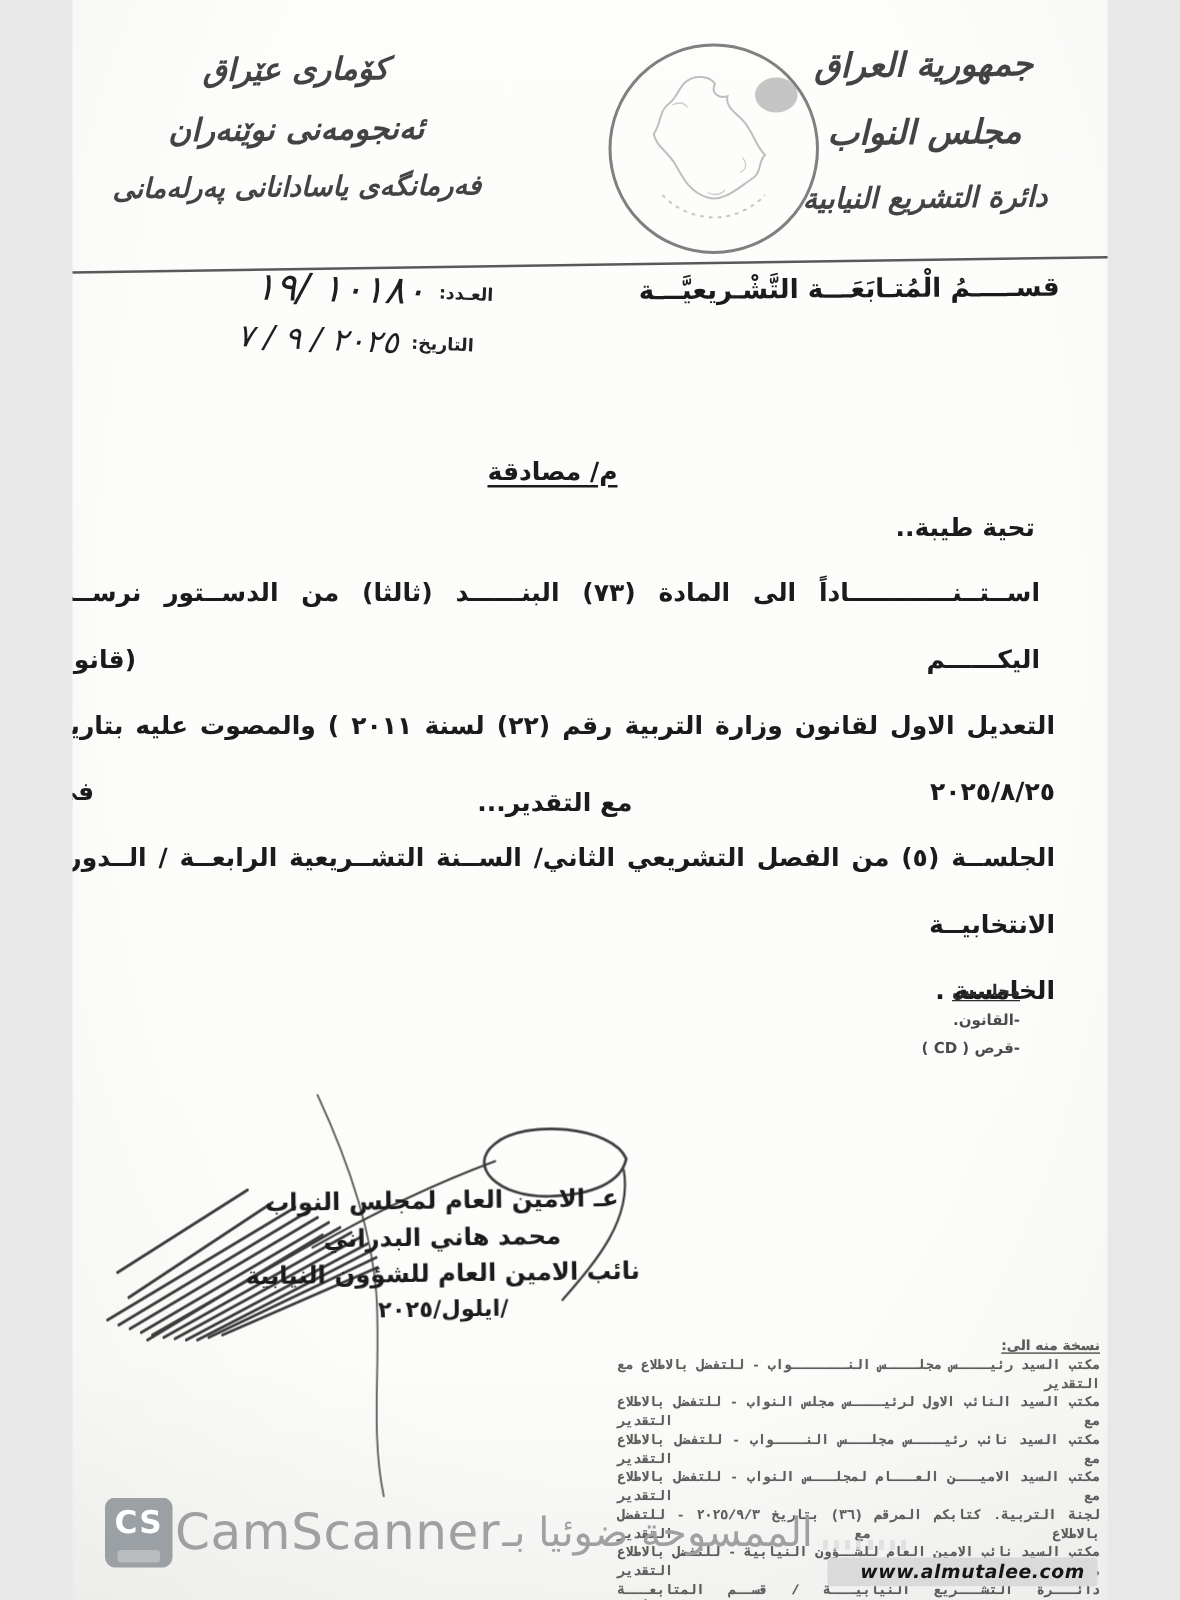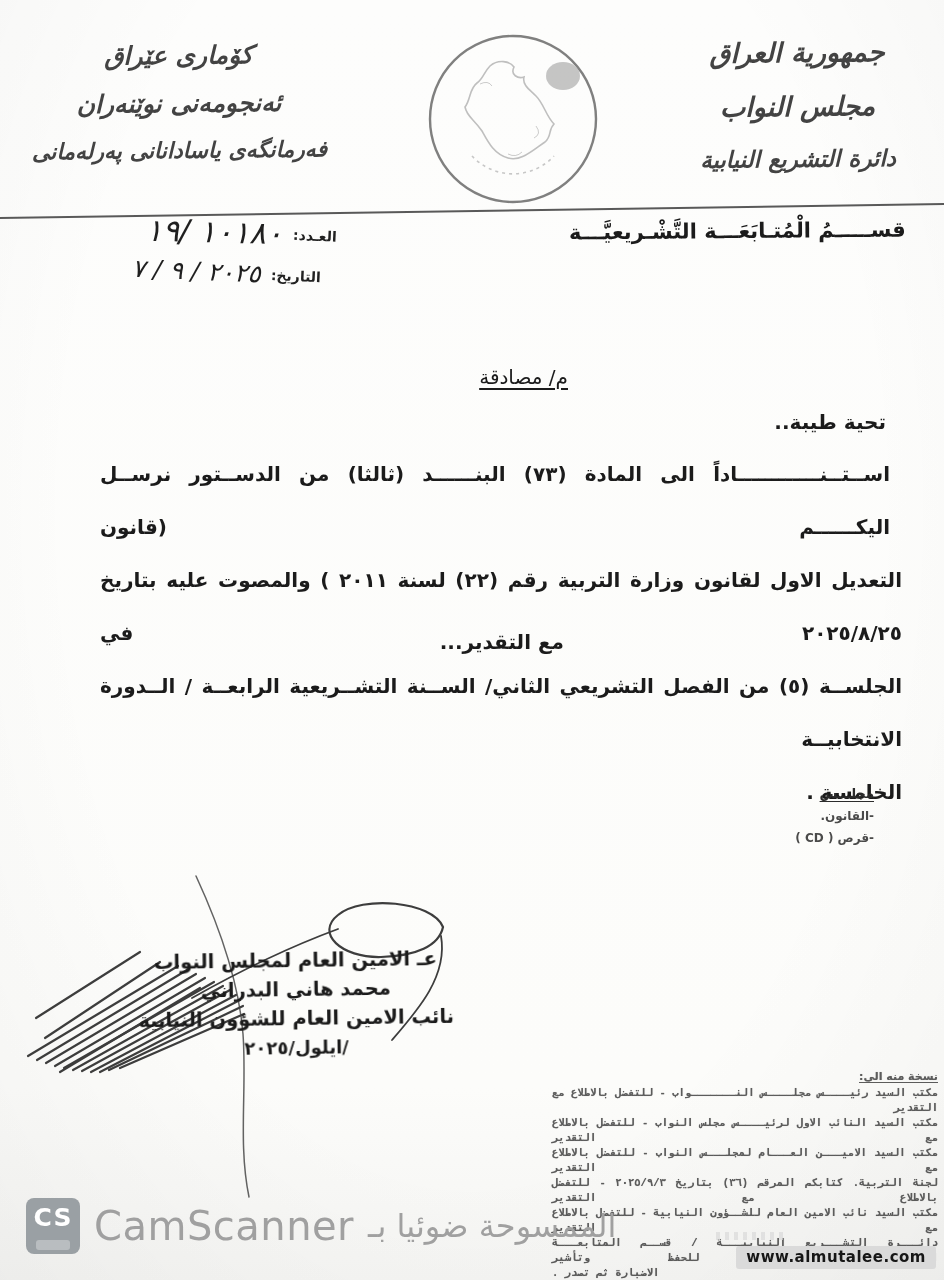--- a/index.html
+++ b/index.html
@@ -1,18 +1,18 @@
 <!DOCTYPE html>
 <html lang="ar"><head>
 <meta charset="utf-8">
 <style>
   * { margin:0; padding:0; box-sizing:border-box; }
   html,body { background:#e8e8e8; }
   .page {
-    position:relative; width:944px; height:1280px; margin:0 auto;
+    position:relative; width:828px; height:1280px; margin:0 auto;
     background:
       radial-gradient(ellipse at 50% 40%, rgba(0,0,0,0) 60%, rgba(0,0,0,0.03) 100%),
       linear-gradient(180deg,#fdfdfc 0%, #fcfcfa 85%, #f4f4f2 100%);
     font-family:"DejaVu Sans", sans-serif;
     color:#1b1b1b; overflow:hidden;
   }
   .abs { position:absolute; }
   .rtl { direction:rtl; unicode-bidi:embed; }
   .ltr { direction:ltr; unicode-bidi:embed; }
 
@@ -36,21 +36,21 @@
   .ref-row { direction:rtl; display:flex; align-items:center; justify-content:flex-start; gap:10px; }
   .ref-label { font-size:14px; font-weight:700; color:#222; white-space:nowrap; }
   .hand { font-style:italic; font-weight:400; color:#1f1f1f; letter-spacing:3px; white-space:nowrap; }
   .hand-number { font-size:31px; transform:rotate(-1deg); }
   .hand-date { font-size:25px; }
   .ref-row2 { margin-top:8px; margin-right:14px; }
 
   .section-title { right:38px; top:219px; font-size:21px; font-weight:700; transform:rotate(-0.5deg); }
 
   .addressee { right:188px; top:301px; font-size:21px; font-weight:700; }
-  .subject   { right:376px; top:365px; font-size:20px; font-weight:400; text-decoration:underline; text-underline-offset:4px; }
+  .subject   { right:392px; top:365px; font-size:20px; font-weight:700; text-decoration:underline; text-underline-offset:4px; }
   .greeting  { right:58px;  top:410px; font-size:20px; font-weight:700; }
 
   .body-block { right:42px; top:448px; width:802px; font-size:20px; font-weight:700; }
   .body-line { text-align:justify; text-align-last:justify; line-height:53px; white-space:normal; }
   .body-line.first { padding-right:12px; }
   .body-line.last { text-align:center; text-align-last:right; }
 
   .closing { right:380px; top:630px; font-size:20px; font-weight:700; }
 
   .attachments { right:70px; top:786px; width:130px; text-align:right; color:#2c2c2c; }
@@ -59,29 +59,29 @@
 
   .sig-block { left:138px; top:946px; width:316px; text-align:center; font-weight:700; transform:rotate(-0.8deg); }
   .sig-block .sig-line { font-size:19.5px; line-height:29px; }
   .sig-block .sig-date { font-size:18px; line-height:29px; }
 
   .cc-block { right:6px; top:1070px; width:386px; color:#3a3a3a; opacity:.82; text-shadow:0 0 0.7px rgba(40,40,40,.55); }
   .cc-title { font-size:11px; font-weight:700; text-align:right; text-decoration:underline; text-underline-offset:2px; margin-bottom:3px; }
   .cc-item { font-size:10.5px; font-weight:700; line-height:15px; text-align:justify; text-align-last:justify;font-family:Liberation Mono, monospace; }
   .cc-item.tail { text-align:right; text-align-last:left; }
 
-  .watermark { left:26px; top:1198px; display:flex; align-items:center; gap:14px; color:#a0a0a0; }
+  .watermark { left:26px; top:1198px; display:flex; align-items:center; gap:2px; color:#a0a0a0; }
   .cs-icon { width:54px; height:56px; border-radius:8px; background:#9aa0a4; position:relative; display:flex; align-items:flex-start; justify-content:center; }
   .cs-icon .cs-txt { color:#fff; font-weight:700; font-size:25px; line-height:40px; letter-spacing:1px; }
   .cs-icon .cs-tab { position:absolute; bottom:4px; left:10px; right:10px; height:10px; background:#b9bdc0; border-radius:3px; }
   .wm-brand { font-size:40px; color:#a0a0a0; letter-spacing:.5px; }
   .wm-text { font-size:32px; color:#a0a0a0; }
 
-  .website { right:8px; top:1246px; background:#dadada; border-radius:3px; padding:2px 10px 3px 10px;
-             font-size:15px; font-weight:700; color:#161616; letter-spacing:.5px; }
+  .website { right:8px; top:1246px; background:#dadada; border-radius:3px; padding:2px 10px 3px 26px;
+             font-size:15px; font-weight:700; font-style:italic; color:#161616; letter-spacing:.5px; }
 
   .scan-strokes { left:0; top:0; width:944px; height:1280px; pointer-events:none; }
   .faint-marks { right:158px; top:1232px; width:70px; height:8px;
                  background:repeating-linear-gradient(90deg,#d8d8d8 0 4px, transparent 4px 9px); opacity:.7; }
 </style>
 </head>
 <body>
 
 <div class="page">
 
@@ -169,20 +169,21 @@
     <div class="sig-line">عـ الامين العام لمجلس النواب</div>
     <div class="sig-line">محمد هاني البدراني</div>
     <div class="sig-line">نائب الامين العام للشؤون النيابية</div>
     <div class="sig-date">/ايلول/٢٠٢٥</div>
   </div>
 
   <div class="abs rtl cc-block">
     <div class="cc-title">نسخة منه الى:</div>
     <div class="cc-item">مكتب السيد رئيــــس مجلــــس النـــــــواب - للتفضل بالاطلاع مع التقدير</div>
     <div class="cc-item">مكتب السيد النائب الاول لرئيــــس مجلس النواب - للتفضل بالاطلاع مع التقدير</div>
+    <div class="cc-item">مكتب السيد نائب رئيــــس مجلـــس النــــواب - للتفضل بالاطلاع مع التقدير</div>
     <div class="cc-item">مكتب السيد الاميـــن العـــام لمجلـــس النواب - للتفضل بالاطلاع مع التقدير</div>
     <div class="cc-item">لجنة التربية. كتابكم المرقم (٣٦) بتاريخ ٢٠٢٥/٩/٣ - للتفضل بالاطلاع مع التقدير</div>
     <div class="cc-item">مكتب السيد نائب الامين العام للشــؤون النيابية - للتفضل بالاطلاع مع التقدير</div>
     <div class="cc-item">دائـــرة التشـــريع النيابيـــة / قســم المتابعـــة التشريعيـــة - للحفظ وتأشير</div>
     <div class="cc-item tail">الاضبارة ثم تصدر .</div>
   </div>
 
   <div class="abs ltr watermark" dir="ltr">
     <div class="cs-icon">
       <span class="cs-txt">CS</span>

